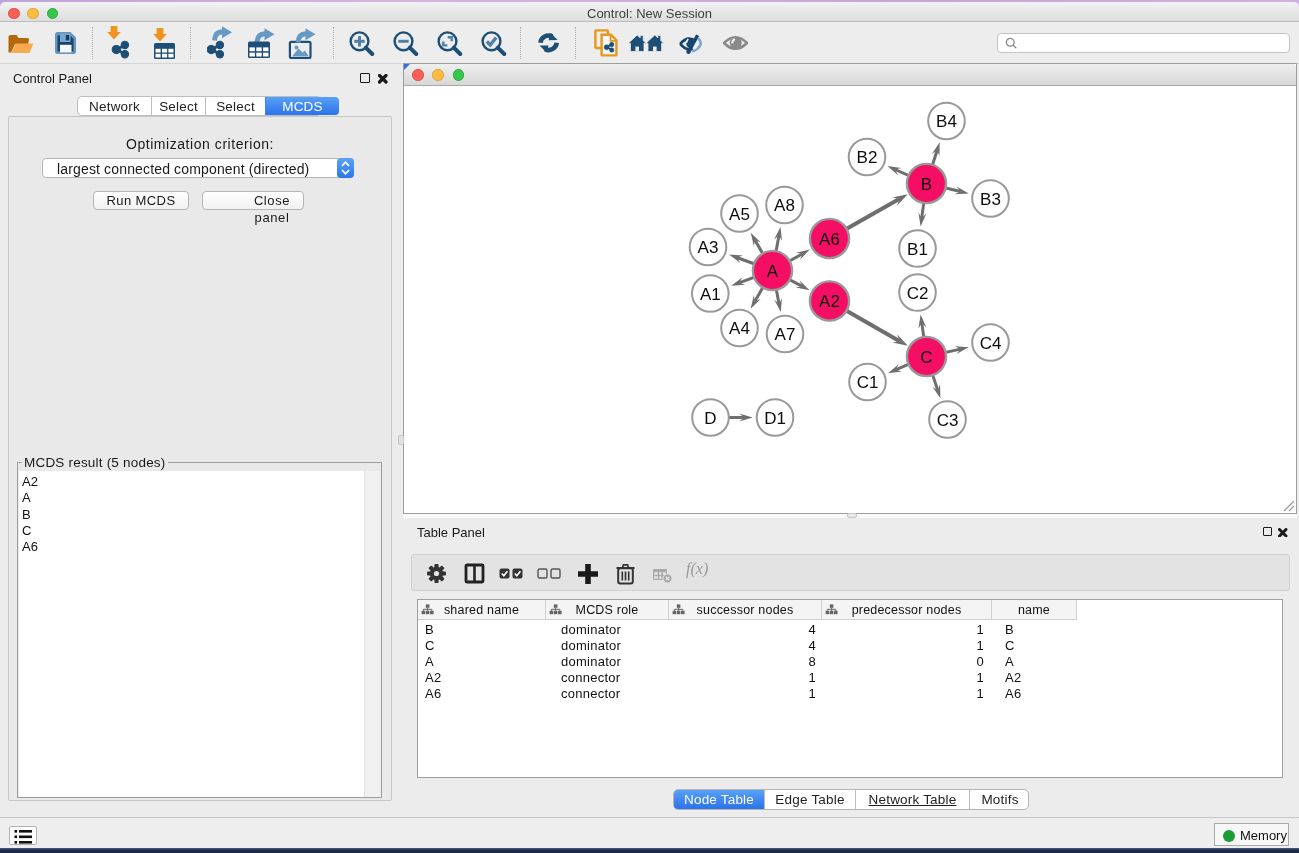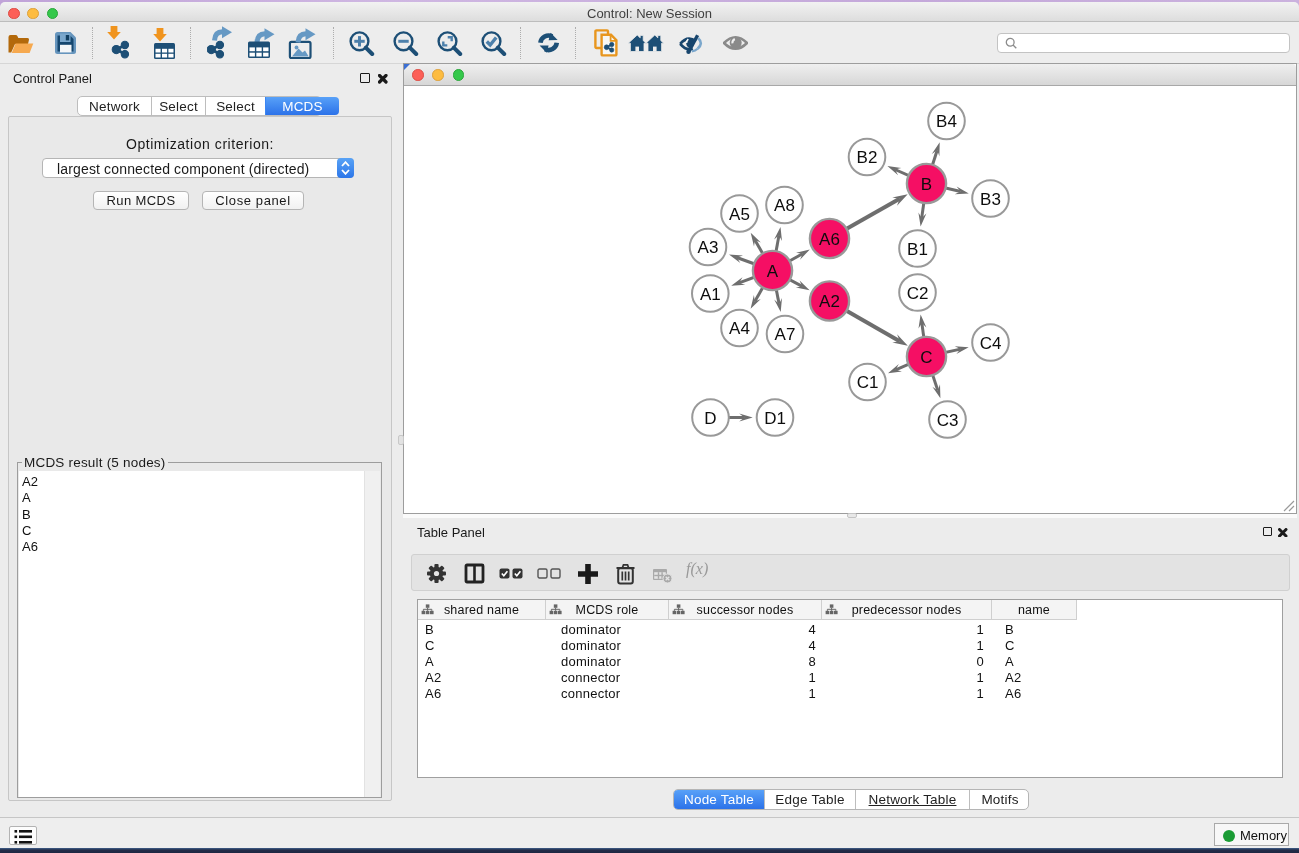--- a/index.html
+++ b/index.html
@@ -226,21 +226,21 @@
   <div class="abs" style="left:14px;top:2px;font-size:14px;letter-spacing:0.15px;color:#1a1a1a;">largest connected component (directed)</div>
   <div class="abs" style="right:-1px;top:-1px;width:17px;height:20px;background:linear-gradient(#59a3f6,#2c76e9);border-radius:4px;">
     <svg width="11" height="14" viewBox="0 0 11 14" style="position:absolute;left:3px;top:3px;">
         <path d="M2 5 L5.5 1.2 L9 5" fill="none" stroke="#fff" stroke-width="1.8"></path>
         <path d="M2 9 L5.5 12.8 L9 9" fill="none" stroke="#fff" stroke-width="1.8"></path>
       </svg>
   </div>
 </div>
 
 <div class="abs" style="left:93px;top:191px;width:96px;height:19px;background:linear-gradient(#ffffff,#f1f1f1);border:1px solid #b5b5b5;border-radius:4px;text-align:center;font-size:13px;letter-spacing:0.4px;color:#1a1a1a;line-height:17px;">Run MCDS</div>
-<div class="abs" style="left:202px;top:191px;width:102px;height:19px;background:linear-gradient(#ffffff,#f1f1f1);border:1px solid #b5b5b5;border-radius:4px;text-align:center;font-size:13px;letter-spacing:0.6px;color:#1a1a1a;line-height:17px;">Close panel</div>
+<div class="abs" style="left:202px;top:191px;width:102px;height:19px;background:linear-gradient(#ffffff,#f1f1f1);border:1px solid #b5b5b5;border-radius:4px;text-align:center;font-size:13px;letter-spacing:0.6px;color:#1a1a1a;line-height:17px;padding-left:38px;">Close panel</div>
 
 <div class="abs" style="left:17px;top:462px;width:365px;height:336px;border:1px solid #9d9d9d;">
   <div class="abs" style="left:4px;top:-8px;background:#e9e9e9;padding:0 2px;font-size:13.5px;letter-spacing:0.2px;color:#1a1a1a;">MCDS result (5 nodes)</div>
   <div class="abs" style="left:1px;top:8px;width:361px;height:326px;background:#fff;"></div>
   <div class="abs" style="left:346px;top:8px;width:16px;height:326px;background:#f0f0f0;border-left:1px solid #e2e2e2;"></div>
   <div class="abs" style="left:4px;top:11px;font-size:13px;color:#111;line-height:16.3px;">
       <div>A2</div>
       <div>A</div>
       <div>B</div>
       <div>C</div>

